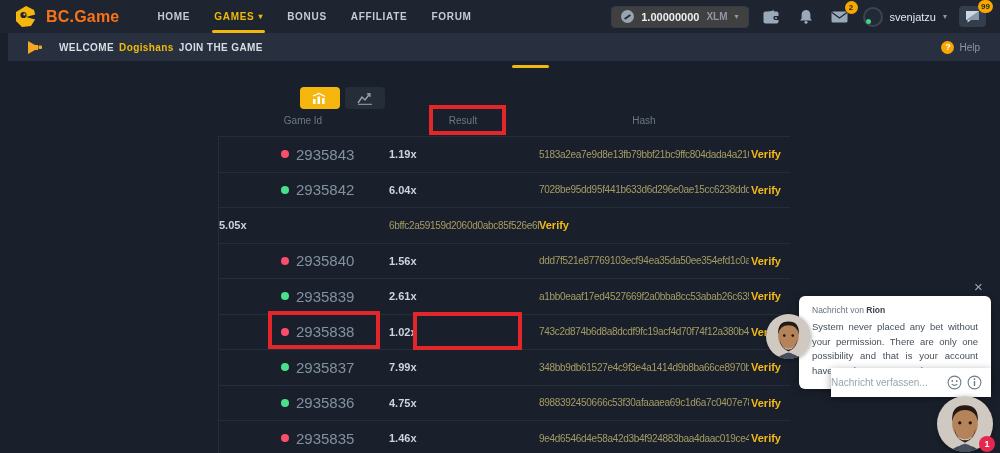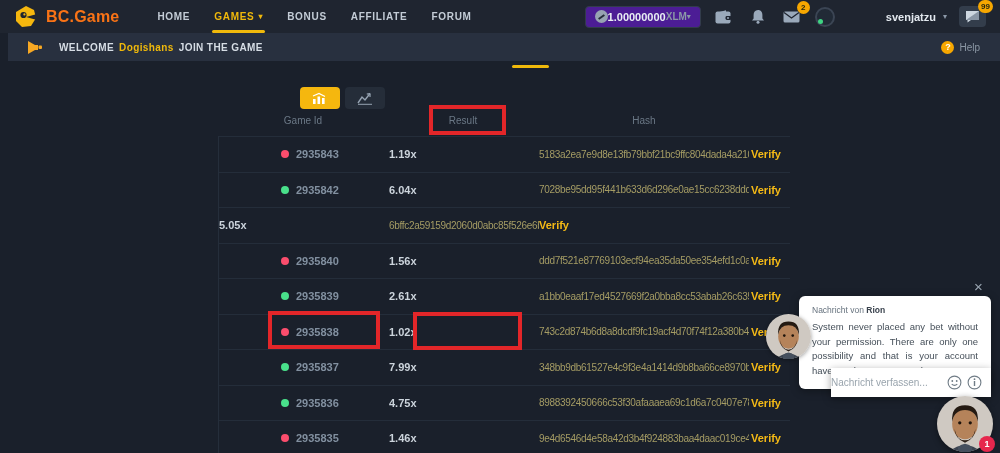--- a/index.html
+++ b/index.html
@@ -26,43 +26,43 @@
   }
   .nav-item.active { color:#f0b90b; }
   .nav-item.active::after {
     content:""; position:absolute; left:10px; right:10px; bottom:0;
     height:3px; background:#f0b90b; border-radius:2px;
   }
   .nav-caret { font-size:8px; color:#f0b90b; }
 
   .top-right { margin-left:auto; display:flex; align-items:center; gap:12px; }
   .balance-pill {
-    display:flex; align-items:center; height:22px;
-    background:#4c1d95; border:1px solid #323c4b; border-radius:4px; padding:0 9px; cursor:pointer;
+    display:flex; align-items:center; gap:7px; height:22px;
+    background:#404040; border:1px solid #323c4b; border-radius:4px; padding:0 9px; cursor:pointer;
   }
   .coin { width:13px; height:13px; border-radius:50%; background:#97a3b2; position:relative; }
   .coin::after { content:""; position:absolute; left:3px; top:6px; width:7px; height:2px; background:#242c38; transform:rotate(-35deg); }
   .balance-amount { font-size:11px; font-weight:bold; color:#e9eef3; }
   .balance-cur { font-size:10px; font-weight:bold; color:#8b98a7; }
   .caret { font-size:8px; color:#8b98a7; }
 
   .icon-btn { position:relative; width:22px; height:20px; display:flex; align-items:center; justify-content:center; cursor:pointer; }
   .icon-btn svg { display:block; }
   .badge {
     position:absolute; top:-6px; right:-7px; min-width:13px; height:13px; padding:0 3px;
     background:#f7a700; color:#2a2a10; border-radius:8px;
     font-size:8px; font-weight:bold; display:flex; align-items:center; justify-content:center;
   }
   .user { display:flex; align-items:center; gap:7px; cursor:pointer; }
   .user-avatar {
     width:20px; height:20px; border-radius:50%；; border-radius:50%;
     background:#212a36; border:2px solid #3b4554; position:relative;
   }
   .user-avatar::after { content:""; position:absolute; left:1px; bottom:1px; width:5px; height:5px; border-radius:50%; background:#3fd483; }
-  .user-name { font-size:11px; font-weight:bold; color:#e3e9ef;margin-left:44px; }
+  .user-name { font-size:11px; font-weight:normal; color:#e3e9ef; }
   .chat-btn {
     position:relative; width:27px; height:21px; background:#333d4b; border-radius:4px;
     display:flex; align-items:center; justify-content:center; cursor:pointer;
   }
 
   
   .welcomebar {
     position:absolute; left:8px; top:33px; width:1000px; height:28px;
     background:#28303f; display:flex; align-items:center; padding:0 18px;
   }
@@ -92,21 +92,21 @@
   .t-header span { font-size:10px; color:#6b7886; text-align:center; }
   .t-rows { border-left:1px solid #252e3b; }
   .t-row {
     display:grid; grid-template-columns:170px 150px 212px 40px;
     height:35.5px; align-items:center; border-top:1px solid #242d3a; cursor:pointer;
   }
   .cell-id { display:flex; align-items:center; gap:7px; padding-left:62px; }
   .dot { width:8px; height:8px; border-radius:50%; flex:0 0 auto; }
   .dot.red { background:#fb4d6d; }
   .dot.green { background:#49e08b; }
-  .game-id { font-size:11px; font-weight:bold; color:#8290a0; }
+  .game-id { font-size:15px; font-weight:normal; color:#8290a0; }
   .cell-result { text-align:left; font-size:11px; font-weight:bold; color:#ccd4dc; }
   .cell-hash {
     font-size:10px; color:#a59c64; letter-spacing:-0.3px;
     white-space:nowrap; overflow:hidden; max-width:210px;
   }
   .cell-verify { font-size:11px; font-weight:bold; color:#f5ba16; cursor:pointer; }
 
   
   .annotation { position:absolute; border:4px solid #e32629; z-index:50; pointer-events:none; }
   .ann-result-header { left:429px; top:105px; width:77px; height:30px; }

